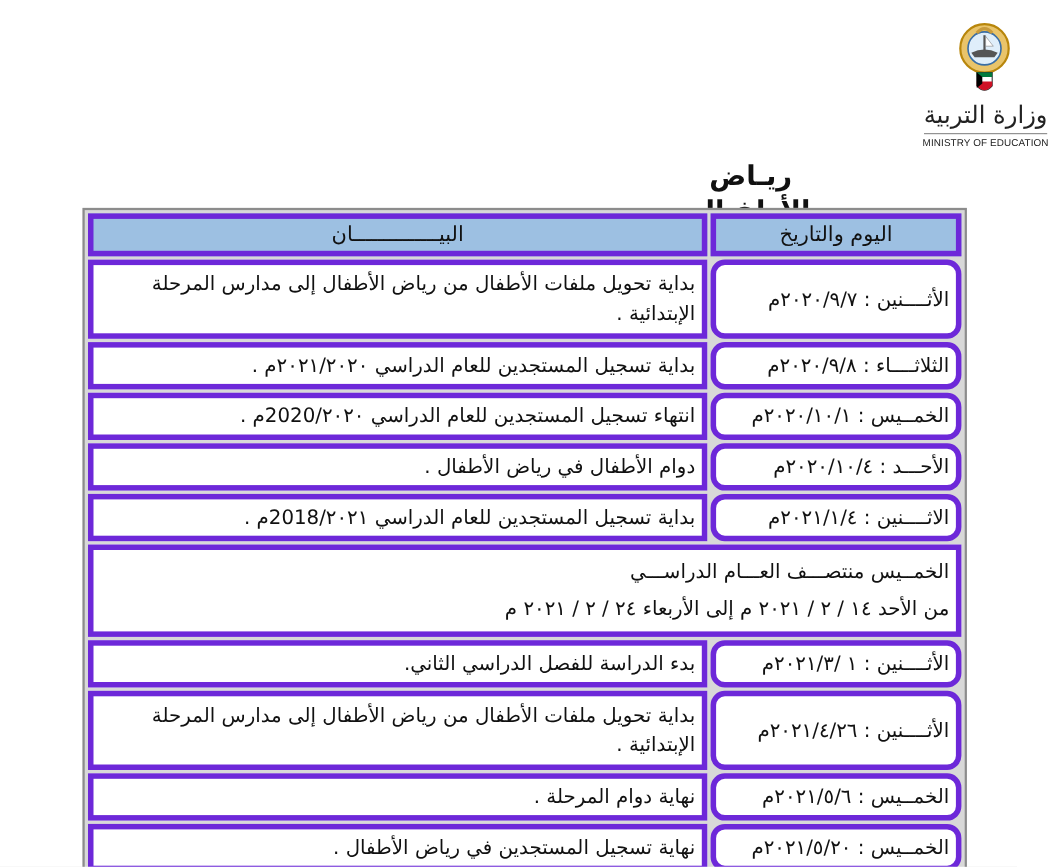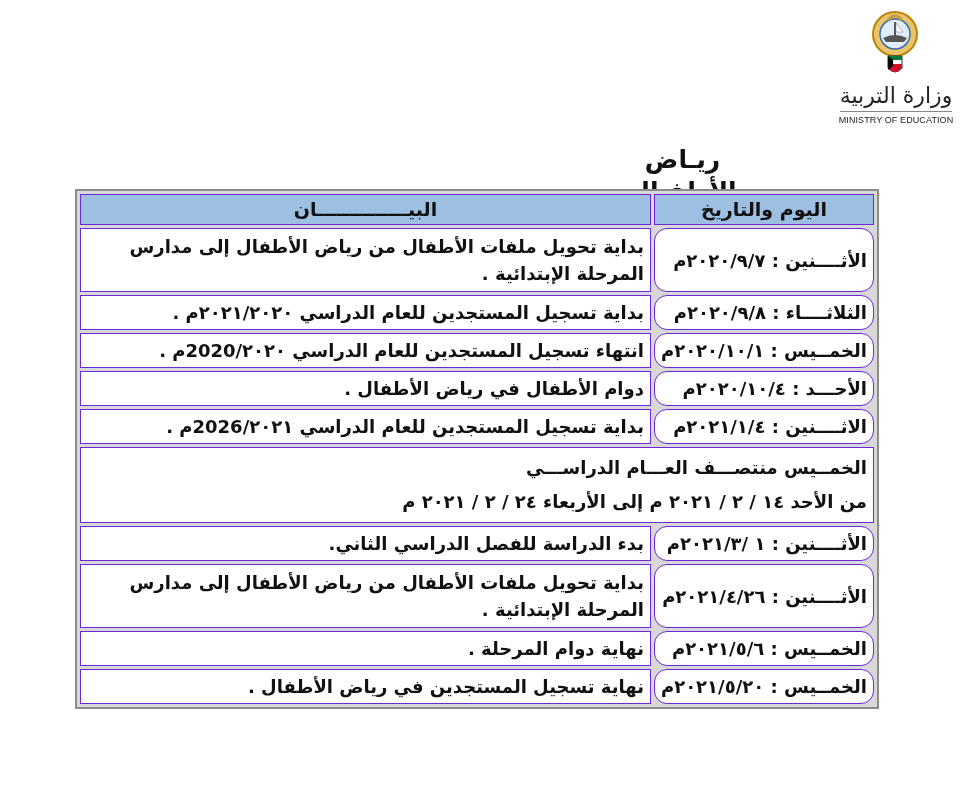--- a/index.html
+++ b/index.html
@@ -1,20 +1,20 @@
 <!DOCTYPE html>
 <html><head>
   <meta charset="utf-8">
   <style>
     html, body { margin:0; padding:0; }
     body {
       width:960px; height:788px; background:#ffffff; position:relative; overflow:hidden;
       font-family: "DejaVu Sans", "Liberation Sans", sans-serif; color:#111;
     }
-    .logo { position:absolute; left:830px; top:6px; width:128px; height:122px; }
+    .logo { position:absolute; left:830px; top:16px; width:128px; height:122px; }
     .emblem { position:absolute; left:36px; top:4px; width:58px; height:68px; }
     .logo-ar {
       position:absolute; left:6px; top:78px; width:120px; text-align:center;
       font-size:22px; color:#222; direction:rtl; line-height:24px;
     }
     .logo-rule { position:absolute; left:10px; top:105px; width:112px; height:1px; background:#888; }
     .logo-en {
       position:absolute; left:4px; top:109px; width:124px; text-align:center;
       font-family:"Liberation Sans", sans-serif; font-size:9px; color:#222; letter-spacing:0.1px;
     }
@@ -22,22 +22,22 @@
       position:absolute; left:590px; top:144px; width:185px; text-align:center;
       font-size:25px; font-weight:bold; direction:rtl; line-height:32px;
       border-bottom:2px solid #111; padding-bottom:0;
     }
     table.schedule {
       position:absolute; left:75px; top:189px; width:804px;
       border-collapse:separate; border-spacing:3px;
       background:#d8d8d8; border:2px solid #8c8c8c; direction:rtl;
     }
     table.schedule td, table.schedule th {
-      background:#ffffff; border:1px solid #6d28d9;
-      font-weight:bold; font-size:18px; line-height:27px; color:#111;
+      background:#ffffff; border:5px solid #6d28d9;
+      font-weight:normal; font-size:18px; line-height:27px; color:#111;
       padding:3px 6px; text-align:right; vertical-align:middle;
     }
     table.schedule th {
       background:#9dc0e2; text-align:center; font-size:19px; height:26px; padding:1px 6px;
     }
     td.date { width:206px; white-space:nowrap;border-radius:13px; }
     tr.tall td { height:56px; }
     td.holiday { text-align:center; padding:4px 6px; }
     td.holiday div { line-height:34px; }
   </style>
@@ -83,21 +83,21 @@
     <tr>
       <td class="date">الخمــيس : ٢٠٢٠/١٠/١م</td>
       <td>انتهاء  تسجيل المستجدين للعام الدراسي 2020/٢٠٢٠م .</td>
     </tr>
     <tr>
       <td class="date">الأحـــد : ٢٠٢٠/١٠/٤م</td>
       <td>دوام الأطفال في  رياض الأطفال .</td>
     </tr>
     <tr>
       <td class="date">الاثــــنين : ٢٠٢١/١/٤م</td>
-      <td>بداية تسجيل المستجدين للعام الدراسي 2026/٢٠٢١م .</td>
+      <td>بداية تسجيل المستجدين للعام الدراسي 2018/٢٠٢١م .</td>
     </tr>
     <tr>
       <td class="holiday" colspan="2">
         <div>الخمــيس منتصـــف العـــام الدراســـي</div>
         <div>من الأحد ١٤ / ٢ / ٢٠٢١ م إلى الأربعاء ٢٤ / ٢ / ٢٠٢١ م</div>
       </td>
     </tr>
     <tr>
       <td class="date">الأثــــنين : ١ /٢٠٢١/٣م</td>
       <td>بدء الدراسة للفصل الدراسي الثاني.</td>

